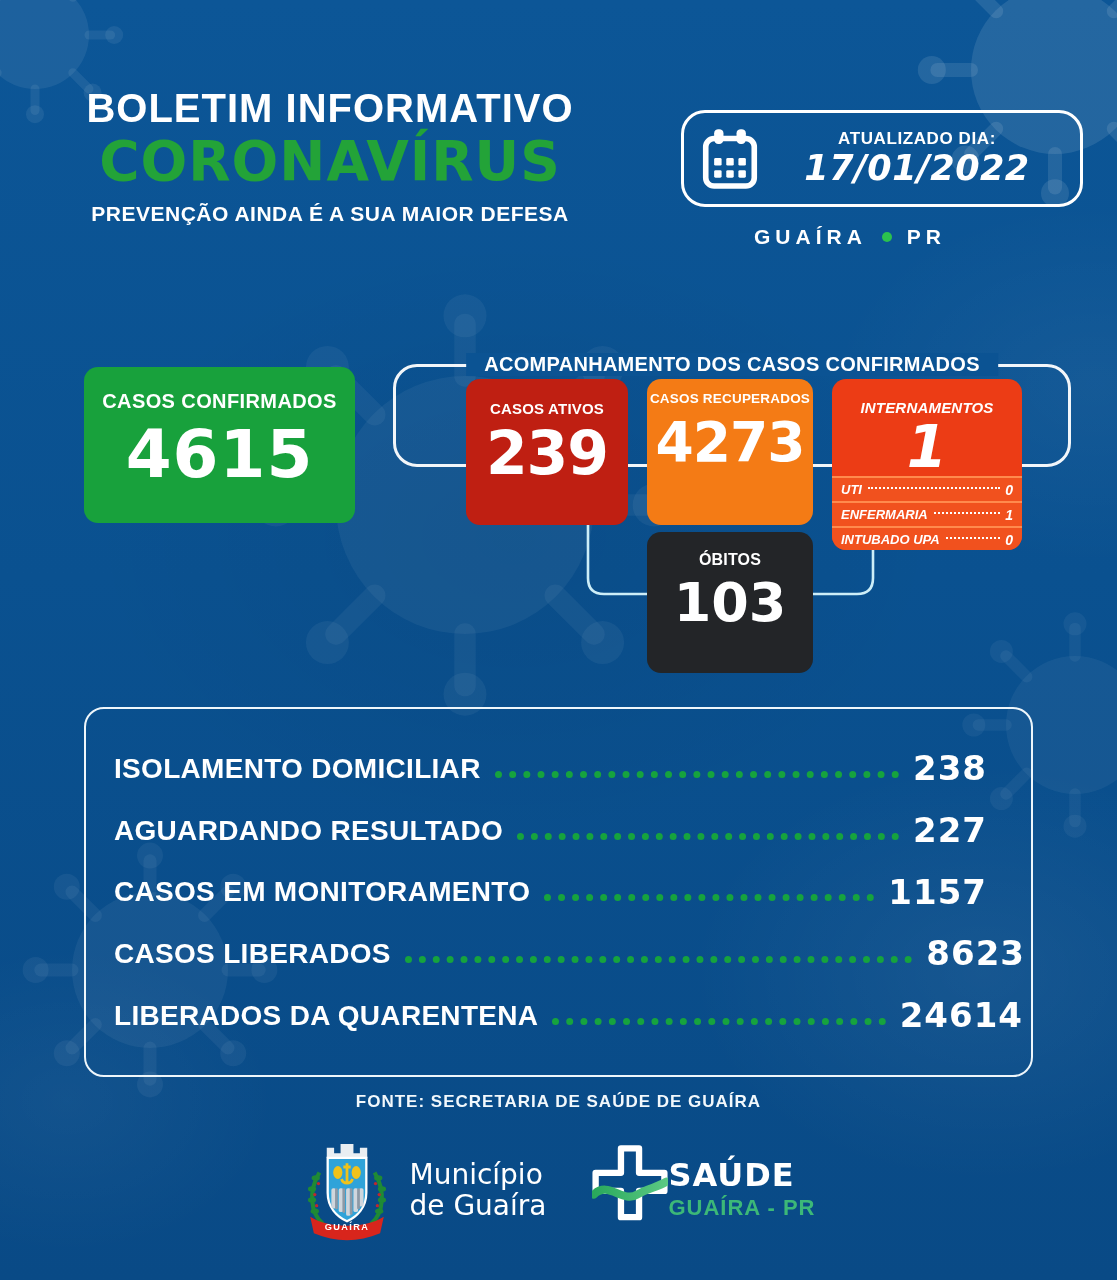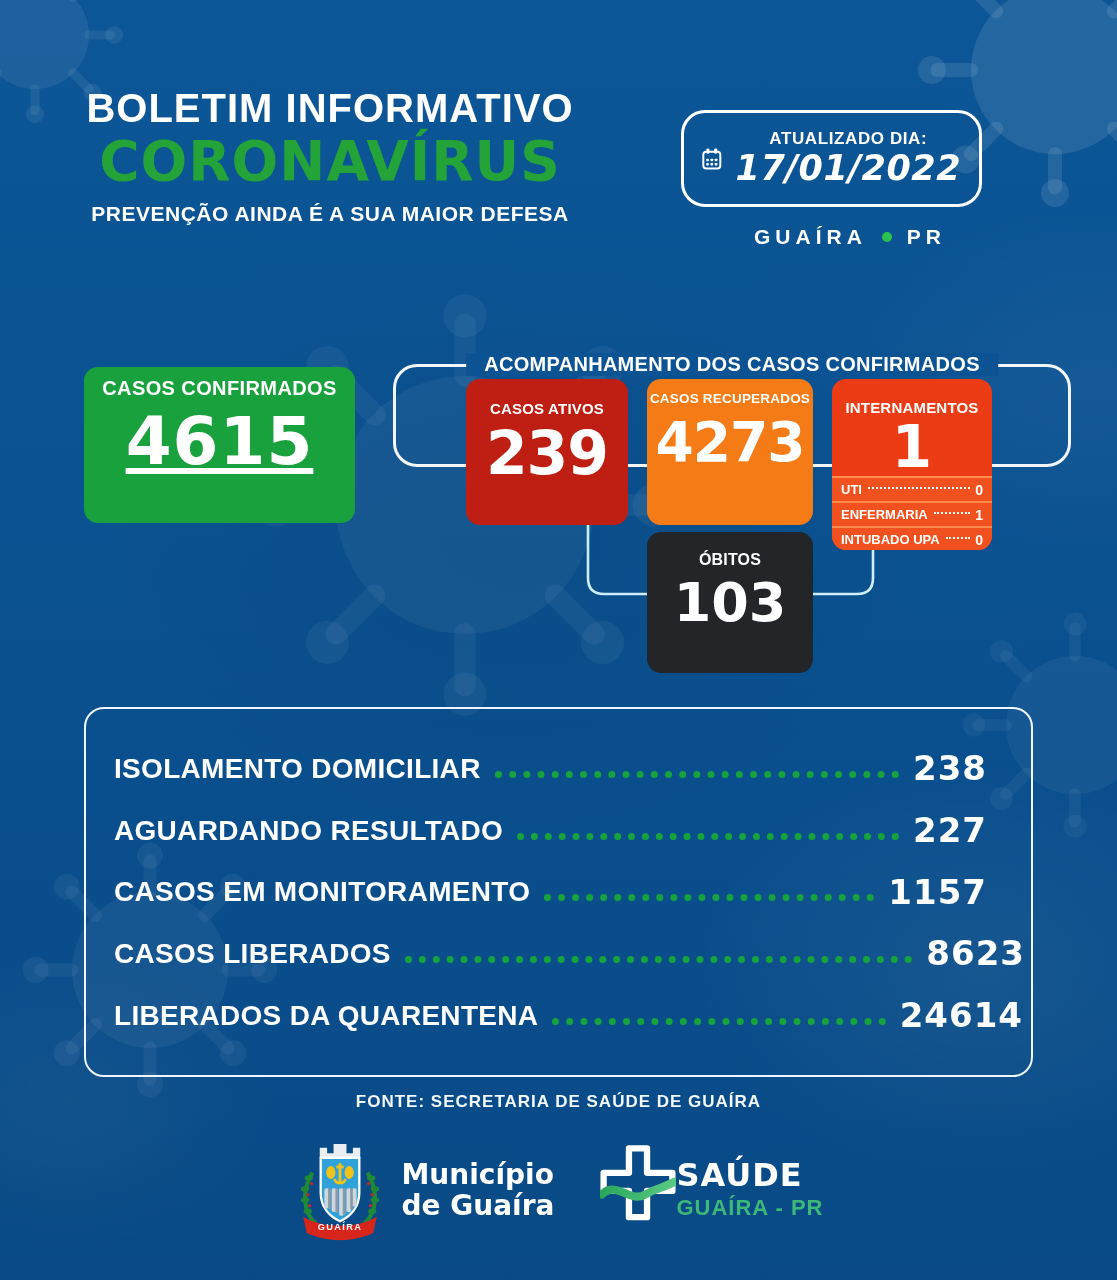--- a/index.html
+++ b/index.html
@@ -15,55 +15,55 @@
   }
   .virus{position:absolute;pointer-events:none;}
 
   
   .title-col{position:absolute;left:84px;top:86px;width:492px;text-align:center;}
   .t1{font-weight:600;font-size:40px;line-height:1.12;letter-spacing:1px;}
   .t2{font-family:"DejaVu Sans",sans-serif;font-weight:bold;font-size:55px;line-height:1.05;
       letter-spacing:1px;color:#23a338;margin-top:2px;}
   .t3{font-weight:700;font-size:21px;letter-spacing:.5px;margin-top:11px;}
 
-  .date-box{position:absolute;left:681px;top:110px;width:301px;height:97px;box-sizing:border-box;
+  .date-box{position:absolute;left:681px;top:110px;width:402px;height:97px;box-sizing:border-box;
       border:3px solid #fff;border-radius:24px;display:flex;align-items:center;gap:14px;padding:0 18px;}
   .date-texts{flex:1;text-align:center;}
   .updated-label{font-size:17px;font-weight:800;letter-spacing:.6px;}
   .updated-date{font-family:"DejaVu Sans",sans-serif;font-weight:bold;font-style:italic;
       font-size:35px;line-height:1.1;letter-spacing:.5px;}
   .location{position:absolute;left:681px;top:225px;width:338px;display:flex;justify-content:center;
       align-items:center;gap:15px;font-weight:700;font-size:21px;letter-spacing:5px;}
   .loc-dot{width:10px;height:10px;border-radius:50%;background:#2bc14e;display:inline-block;}
 
   
   .green-box{position:absolute;left:84px;top:367px;width:271px;height:156px;background:#18a13c;
       border-radius:14px;text-align:center;}
-  .green-box .lbl{font-size:20px;font-weight:800;letter-spacing:.4px;margin-top:10px;}
+  .green-box .lbl{font-size:20px;font-weight:800;letter-spacing:.4px;margin-top:23px;}
   .green-box .val{font-family:"DejaVu Sans",sans-serif;font-weight:bold;font-size:66px;
-      line-height:1;margin-top:9px;letter-spacing:1px;text-decoration:underline;}
+      line-height:1;margin-top:9px;letter-spacing:1px;}
 
   .bracket1{position:absolute;left:393px;top:364px;width:678px;height:103px;box-sizing:border-box;
       border:3px solid rgba(255,255,255,.95);border-radius:24px;}
   .bracket1-title{position:absolute;top:-14px;left:50%;transform:translateX(-50%);
       background:#0b5393;padding:0 18px;font-size:20px;font-weight:800;letter-spacing:.3px;white-space:nowrap;}
 
   .bracket2{position:absolute;left:574px;top:523px;}
 
   .cbox{position:absolute;border-radius:14px;text-align:center;}
   .cbox .lbl{font-weight:800;letter-spacing:.2px;}
   .cbox .val{font-family:"DejaVu Sans",sans-serif;font-weight:bold;line-height:1;}
   .box-active{left:466px;top:379px;width:162px;height:146px;background:#bf1f12;}
   .box-active .lbl{font-size:15px;margin-top:21px;}
   .box-active .val{font-size:60px;margin-top:6px;letter-spacing:-1px;}
   .box-recovered{left:647px;top:379px;width:166px;height:146px;background:#f47b15;}
   .box-recovered .lbl{font-size:13.5px;margin-top:12px;}
   .box-recovered .val{font-size:55px;margin-top:9px;letter-spacing:-1px;}
-  .box-hosp{left:832px;top:379px;width:160px;height:171px;background:#ec3c15;display:flex;
-      flex-direction:column;overflow:hidden;}
+  .box-hosp{left:832px;top:379px;width:190px;height:171px;background:#ec3c15;display:flex;
+      flex-direction:column;overflow:hidden;font-style:italic;}
   .box-hosp .lbl{font-size:15px;margin-top:20px;}
   .box-hosp .val{font-size:58px;margin-top:2px;}
   .h-rows{margin-top:auto;}
   .h-row{height:23px;background:#f1511e;border-top:2px solid #ff8a4d;display:flex;
       align-items:center;padding:0 9px;font-size:13px;font-weight:800;}
   .h-leader{flex:1;border-bottom:2px dotted #fff;margin:0 5px 4px 6px;}
   .h-val{font-size:14px;font-weight:800;}
   .box-deaths{left:647px;top:532px;width:166px;height:141px;background:#232528;}
   .box-deaths .lbl{font-size:16px;margin-top:19px;}
   .box-deaths .val{font-size:54px;margin-top:7px;}
@@ -81,21 +81,21 @@
   .s-value{font-family:"DejaVu Sans",sans-serif;font-weight:bold;font-size:34px;line-height:.85;
       letter-spacing:1px;}
 
   .source{position:absolute;left:0;top:1092px;width:100%;text-align:center;font-size:17px;
       font-weight:600;letter-spacing:1px;color:#f2f8fc;}
 
   
   .footer{position:absolute;left:0;top:1134px;width:100%;display:flex;justify-content:center;
       align-items:center;gap:46px;}
   .muni{display:flex;align-items:center;gap:16px;}
-  .muni-text{font-family:"DejaVu Sans",sans-serif;font-weight:bold;font-size:28px;line-height:1.12;}
+  .muni-text{font-family:"DejaVu Sans",sans-serif;font-weight:normal;font-size:28px;line-height:1.12;}
   .saude{display:flex;align-items:center;}
   .saude-title{font-family:"DejaVu Sans",sans-serif;font-weight:bold;font-size:32px;line-height:1;
       letter-spacing:1px;}
   .saude-sub{font-weight:700;font-size:22px;letter-spacing:1px;color:#3cb878;margin-top:4px;}
 </style>
 </head>
 <body>
 
 <div id="poster">
 

